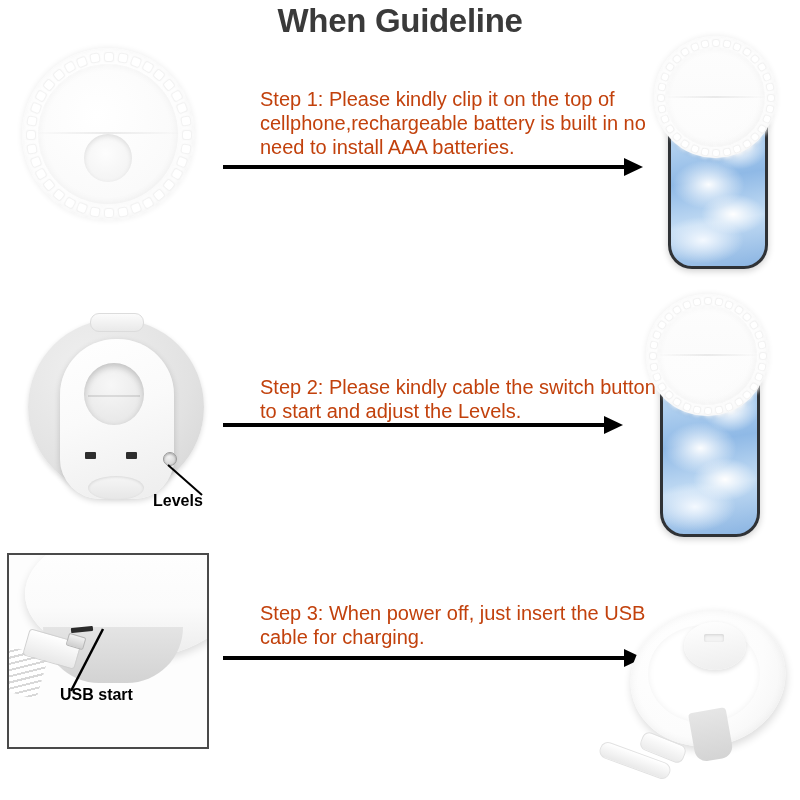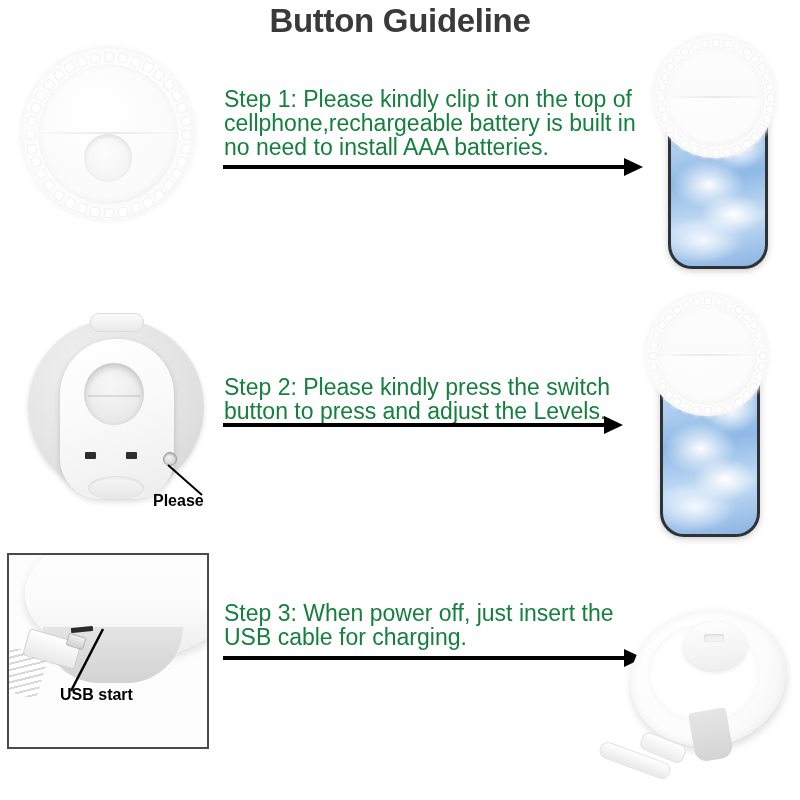--- a/index.html
+++ b/index.html
@@ -6,21 +6,21 @@
   body{width:800px;height:800px;position:relative;overflow:hidden;
        font-family:"Liberation Sans",sans-serif;color:#000;}
 
   
   .title{
     position:absolute;left:0;top:2px;width:800px;text-align:center;
     font-size:33px;font-weight:bold;color:#3a3a3a;letter-spacing:-0.3px;
   }
 
   
-  .steptext{position:absolute;font-size:23px;line-height:24px;color:#15803d;}
+  .steptext{position:absolute;font-size:20px;line-height:24px;color:#c2410c;margin-left:36px;}
   #step1-text{left:224px;top:87px;width:412px;}
   #step2-text{left:224px;top:375px;width:400px;}
   #step3-text{left:224px;top:601px;width:400px;}
 
   
   .arrow{position:absolute;height:18px;}
   .arrow .shaft{position:absolute;left:0;top:7px;height:4px;background:#000;}
   .arrow .head{position:absolute;top:0;width:0;height:0;
        border-top:9px solid transparent;border-bottom:9px solid transparent;
        border-left:19px solid #000;}
@@ -152,21 +152,21 @@
   #prod4 .cordplug{position:absolute;left:14px;top:132px;width:44px;height:17px;border-radius:7px;
      background:linear-gradient(180deg,#ffffff,#ebebeb);border:1px solid #e0e0e0;
      transform:rotate(22deg);}
   #prod4 .cord{position:absolute;left:-28px;top:146px;width:72px;height:15px;border-radius:8px;
      background:linear-gradient(180deg,#ffffff,#e9e9e9);border:1px solid #e2e2e2;
      transform:rotate(20deg);}
 </style>
 </head>
 <body>
 
-<div class="title">Button Guideline</div>
+<div class="title">When Guideline</div>
 
 <div id="prod1" class="ring">
   <div class="inner"></div>
   <div class="seam"></div>
   <div class="hole"></div>
   <div class="leds" id="leds1">
       <div class="led" style="width: 8px; height: 8px; left: 82px; top: 4px; transform: rotate(0deg);"></div>
       <div class="led" style="width: 8px; height: 8px; left: 95.5446px; top: 5.185px; transform: rotate(10deg);"></div>
       <div class="led" style="width: 8px; height: 8px; left: 108.678px; top: 8.70398px; transform: rotate(20deg);"></div>
       <div class="led" style="width: 8px; height: 8px; left: 121px; top: 14.45px; transform: rotate(30deg);"></div>
@@ -264,23 +264,23 @@
   <div class="body"></div>
   <div class="ringhole"></div>
   <div class="contact c1"></div>
   <div class="contact c2"></div>
   <div class="footpad"></div>
   <div class="btn"></div>
   <svg class="leader" viewBox="0 0 40 34">
     <line x1="2" y1="2" x2="36" y2="32" stroke="#000" stroke-width="2"></line>
   </svg>
 </div>
-<div class="btnlabel">Please</div>
-
-<div id="step2-text" class="steptext">Step 2: Please kindly press the switch button to press and adjust the Levels.</div>
+<div class="btnlabel">Levels</div>
+
+<div id="step2-text" class="steptext">Step 2: Please kindly cable the switch button to start and adjust the Levels.</div>
 
 <div id="arrow2" class="arrow">
   <div class="shaft"></div>
   <div class="head"></div>
 </div>
 
 <div id="phone2" class="phone">
   <div class="screen">
     <div class="notch"></div>
     <div class="speaker"></div>

